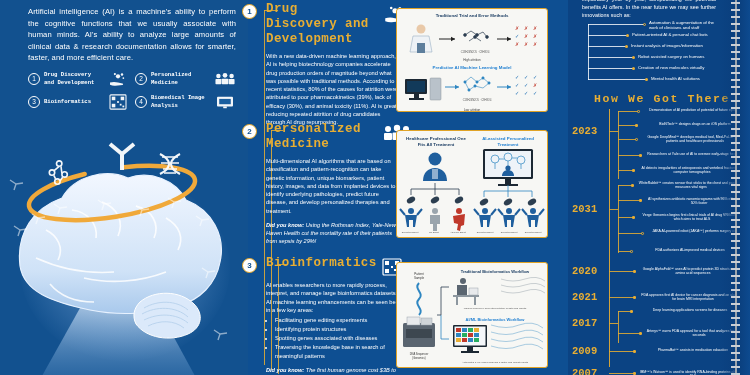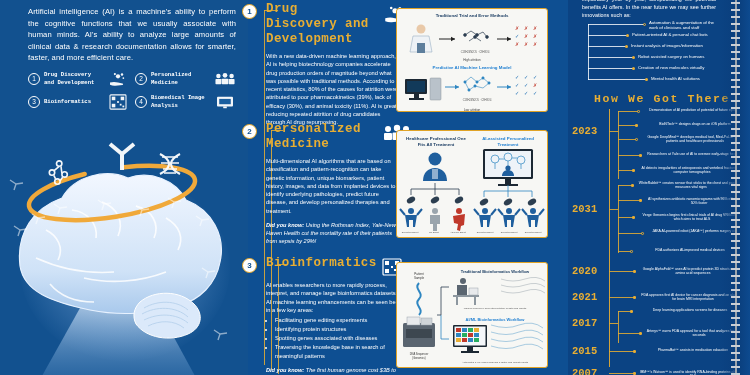--- a/index.html
+++ b/index.html
@@ -643,21 +643,21 @@
       <div class="tl-year" style="left:4px; top:212px;">2017</div>
       <div class="vline" style="left:50px; top:206px; height:32px;"></div>
       <div class="hline" style="left:41px; top:218px; width:9px;"></div>
       <div class="hline" style="left:50px; top:206px; width:13px;"></div>
       <div class="tl-dot" style="left:62px; top:205px;"></div>
       <div class="tl-ev" style="left:68px; top:203px;">Deep learning applications screens for diseases</div>
       <div class="hline" style="left:50px; top:228px; width:22px;"></div>
       <div class="tl-dot" style="left:71px; top:227px;"></div>
       <div class="tl-ev" style="left:77px; top:224px;">Arterys™ earns FDA approval for a tool that analyzes heart MRIs in seconds</div>
 
-      <div class="tl-year" style="left:4px; top:240px;">2015</div>
+      <div class="tl-year" style="left:4px; top:240px;">2009</div>
       <div class="hline" style="left:41px; top:246px; width:25px;"></div>
       <div class="tl-dot" style="left:65px; top:245px;"></div>
       <div class="tl-ev" style="left:71px; top:243px;">PharmaBot™ assists in medication education</div>
 
       <div class="tl-year" style="left:4px; top:262px;">2007</div>
       <div class="hline" style="left:41px; top:268px; width:25px;"></div>
       <div class="tl-dot" style="left:65px; top:267px;"></div>
       <div class="tl-ev" style="left:71px; top:265px;">IBM™'s Watson™ is used to identify RNA-binding proteins altered in ALS</div>
     </div>
 

